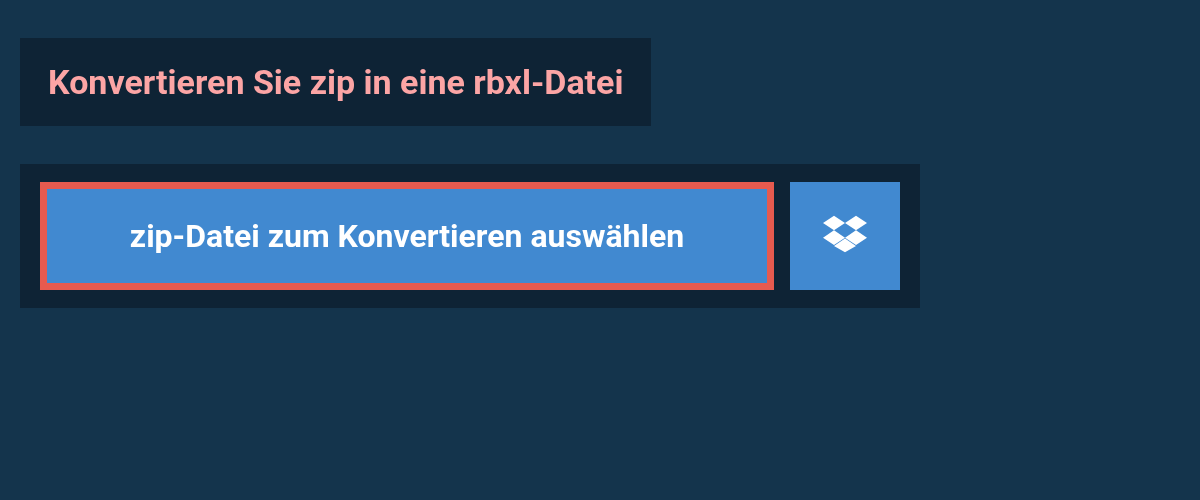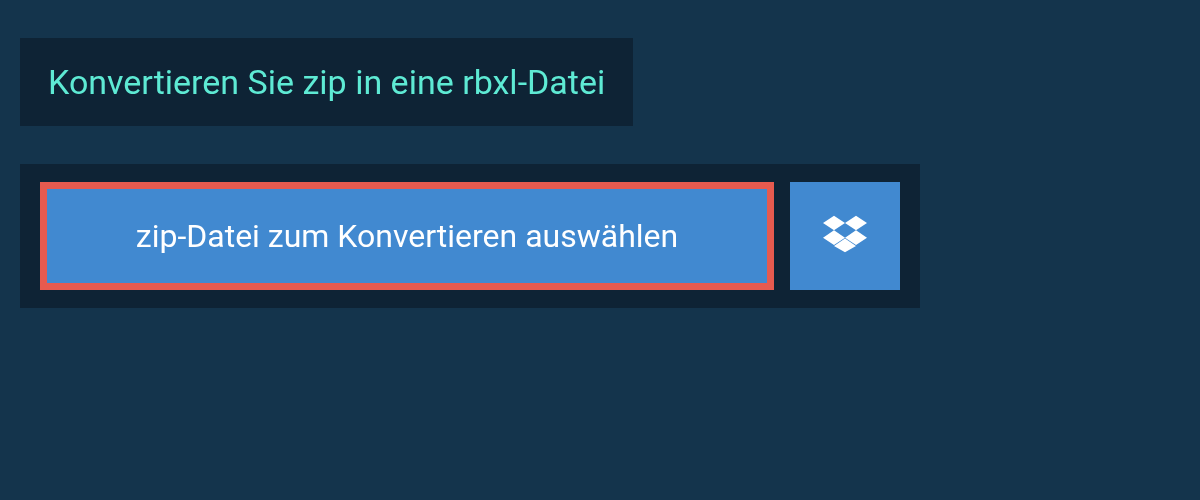--- a/index.html
+++ b/index.html
@@ -9,23 +9,23 @@
     }
     body {
       width: 1200px;
       height: 500px;
       background: #14344c;
       font-family: -apple-system, BlinkMacSystemFont, "Segoe UI", Roboto, Helvetica, Arial, sans-serif;
       position: relative;
     }
     .title-bar {
       background: #0e2335;
-      color: #5eead4;
+      color: #fca5a5;
       font-size: 34px;
-      font-weight: 400;
+      font-weight: 700;
       padding: 24px 28px;
       display: inline-block;
       margin-top: 38px;
       margin-left: 20px;
     }
     .action-panel {
       background: #0e2335;
       margin-top: 38px;
       margin-left: 20px;
       padding: 18px 20px;
@@ -33,21 +33,21 @@
       gap: 16px;
       align-items: stretch;
       width: 900px;
     }
     .select-file-button {
       flex: 1;
       background: #4189d0;
       border: 7px solid #e65a4f;
       color: #ffffff;
       font-size: 32px;
-      font-weight: 400;
+      font-weight: 700;
       padding: 28px 28px;
       text-align: center;
       cursor: pointer;
       display: flex;
       align-items: center;
       justify-content: center;
     }
     .dropbox-button {
       width: 110px;
       background: #4189d0;

